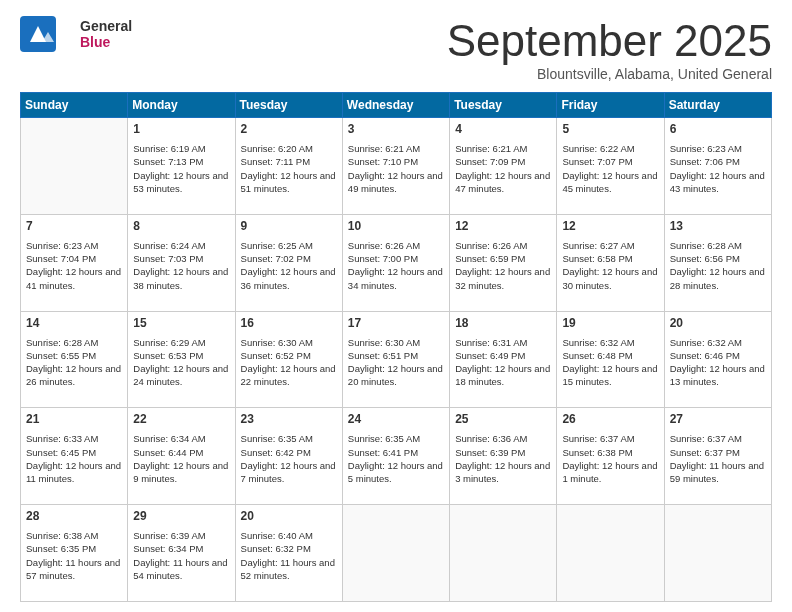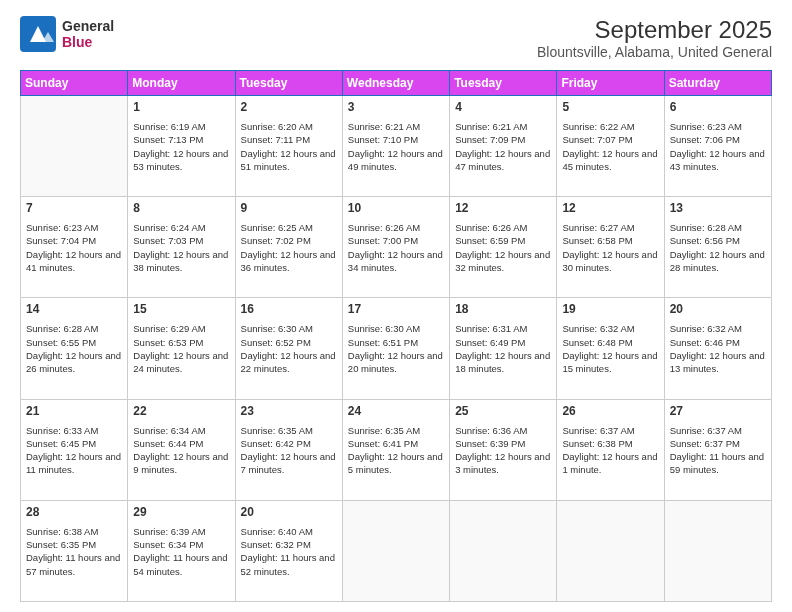--- a/index.html
+++ b/index.html
@@ -24,43 +24,43 @@
       margin-bottom: 10px;
     }
     .logo {
       display: flex;
       flex-direction: column;
       align-items: flex-start;
     }
     .logo-row {
       display: flex;
       align-items: center;
-      gap: 2px;
+      gap: 20px;
     }
     .title-area {
       text-align: right;
     }
     .month-title {
-      font-size: 24px;
+      font-size: 44px;
       font-weight: normal;
       color: #333;
     }
     .location {
       font-size: 14px;
       color: #555;
     }
     .calendar {
       flex: 1;
       border: 1px solid #ccc;
       border-collapse: collapse;
       width: 100%;
       table-layout: fixed;
     }
     .calendar th {
-      background: #d946ef;
+      background: #0369a1;
       color: #fff;
       font-size: 12px;
       font-weight: bold;
       padding: 5px 4px;
       text-align: left;
       border: 1px solid #1a6fbe;
     }
     .calendar td {
       border: 1px solid #ccc;
       vertical-align: top;

